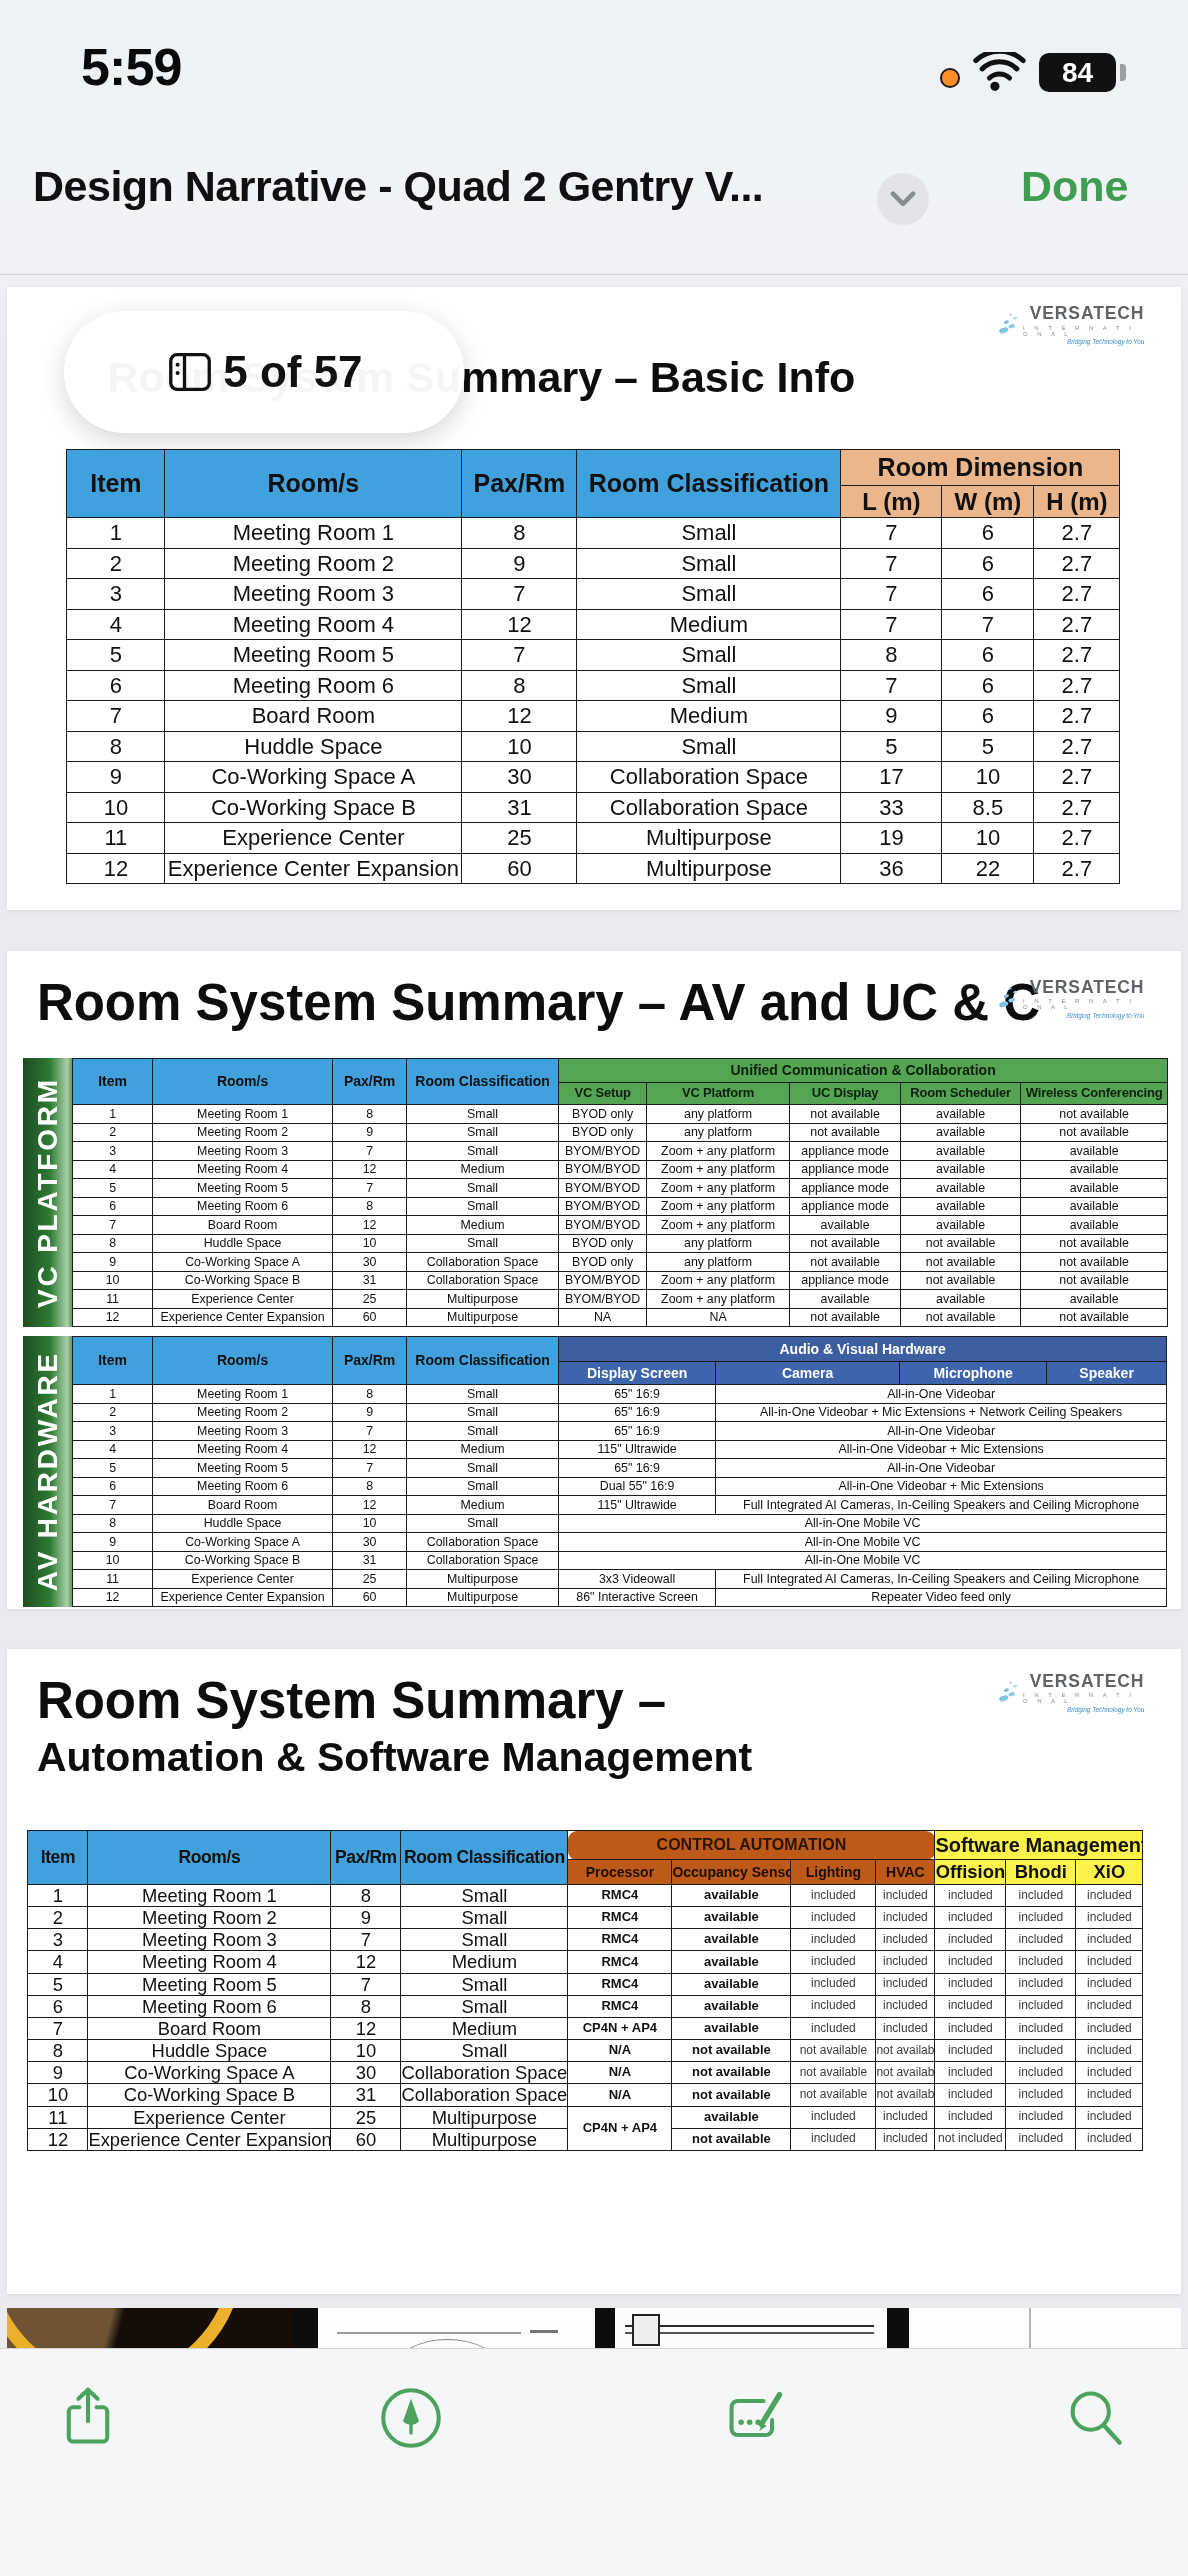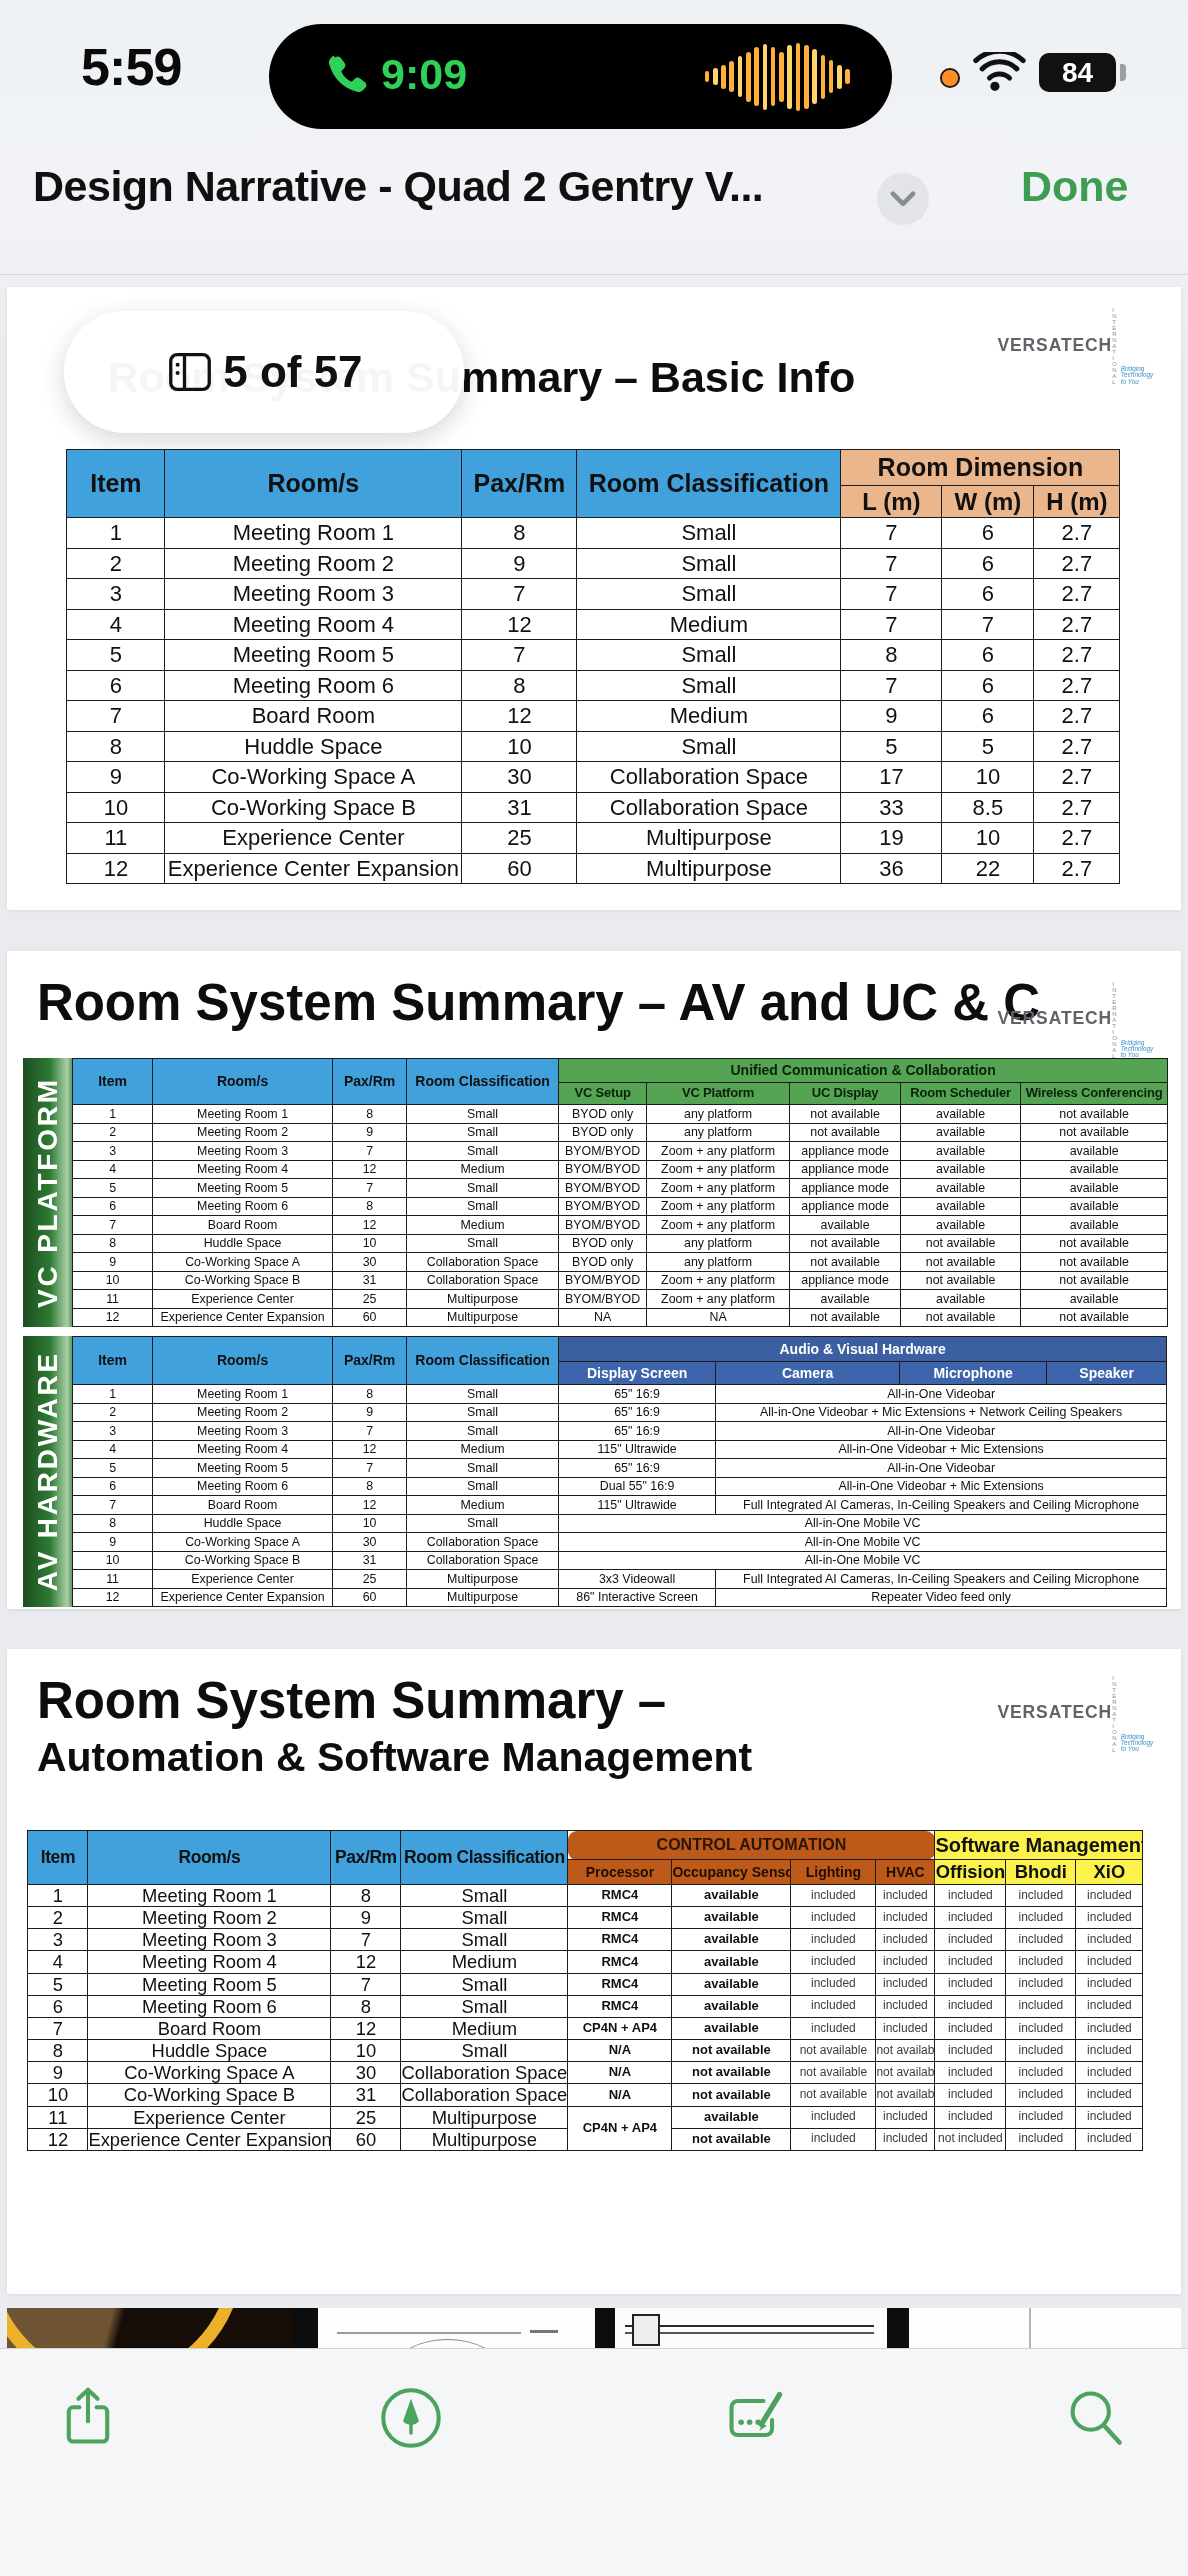--- a/index.html
+++ b/index.html
@@ -29,21 +29,21 @@
   .nav-divider{left:0;top:274px;width:1188px;height:0.9px;background:#d2d4d8;}
 
   
   .card{background:#fff;box-shadow:0 0.9px 3.7px rgba(0,0,0,0.08);}
   .card1{left:7.4px;top:287px;width:1174px;height:623px;}
   .card2{left:7.4px;top:951px;width:1174px;height:658px;}
   .card3{left:7.4px;top:1649px;width:1174px;height:645px;}
 
   
   .vt-logo{display:flex;align-items:flex-start;width:147px;}
-  .vt-text{display:flex;flex-direction:row;align-items:center;}
+  .vt-text{display:flex;flex-direction:column;align-items:flex-end;}
   .vt-name{font-size:17.5px;font-weight:700;color:#606469;letter-spacing:0.9px;line-height:1;}
   .vt-intl{font-size:6px;letter-spacing:4px;color:#8a8d92;margin-top:1.8px;line-height:1;}
   .vt-tag{font-size:6.4px;font-style:italic;color:#3e8fc4;margin-top:2.8px;align-self:flex-end;line-height:1;}
 
   
   .badge{left:57px;top:24px;width:400px;height:122px;border-radius:61px;background:rgba(255,255,255,0.96);
     box-shadow:0 7.4px 26px rgba(0,0,0,0.16), 0 0 0 0.9px rgba(255,255,255,0.7);
     display:flex;align-items:center;justify-content:center;gap:9px;}
   .badge-label{font-size:44px;font-weight:600;color:#101010;}
 
@@ -121,46 +121,20 @@
   .toolbar{left:0;top:2348px;width:1188px;height:228px;background:rgba(244,246,247,0.97);
     border-top:0.9px solid #d3d5d8;}
   .tool-btn{position:absolute;top:37px;width:64px;height:64px;}
 </style>
 </head>
 <body>
 
 <div class="screen">
 
   <div class="abs status-time">5:59</div>
-  <div class="abs island">
-    <svg class="phone" viewBox="0 0 24 24">
-      <path fill="#30d158" d="M6.6 2.8c.8-.8 2.1-.7 2.8.2l1.9 2.5c.6.8.5 1.9-.2 2.6l-1 1c-.3.3-.4.8-.2 1.2.9 1.9 2.4 3.4 4.3 4.3.4.2.9.1 1.2-.2l1-1c.7-.7 1.8-.8 2.6-.2l2.5 1.9c.9.7 1 2 .2 2.8l-1.2 1.2c-.8.8-2 1.1-3.1.8-7.1-2.1-11.7-6.7-13.8-13.8-.3-1.1 0-2.3.8-3.1l1.2-1.2z"></path>
-    </svg>
-    <div class="timer">9:09</div>
-    <div class="wave" id="waveform">
-        <i style="height: 11px;"></i>
-        <i style="height: 16.6px; background: rgb(255, 212, 105);"></i>
-        <i style="height: 24px;"></i>
-        <i style="height: 31px;"></i>
-        <i style="height: 41px; background: rgb(255, 212, 105);"></i>
-        <i style="height: 50px;"></i>
-        <i style="height: 59px;"></i>
-        <i style="height: 66px; background: rgb(255, 212, 105);"></i>
-        <i style="height: 59px;"></i>
-        <i style="height: 50px;"></i>
-        <i style="height: 64px; background: rgb(255, 212, 105);"></i>
-        <i style="height: 68px;"></i>
-        <i style="height: 64px;"></i>
-        <i style="height: 55px; background: rgb(255, 212, 105);"></i>
-        <i style="height: 44px;"></i>
-        <i style="height: 33px;"></i>
-        <i style="height: 24px; background: rgb(255, 212, 105);"></i>
-        <i style="height: 14.7px;"></i>
-      </div>
-  </div>
   <div class="abs rec-dot"></div>
   <svg class="abs wifi" width="53" height="41" viewBox="0 0 58 44">
     <path d="M29 37a5 5 0 1 0 0 .01z" fill="#111"></path>
     <path d="M18 28a16 16 0 0 1 22 0" stroke="#111" stroke-width="5.5" fill="none" stroke-linecap="round"></path>
     <path d="M10 18a27 27 0 0 1 38 0" stroke="#111" stroke-width="5.5" fill="none" stroke-linecap="round"></path>
     <path d="M3 9a38 38 0 0 1 52 0" stroke="#111" stroke-width="5.5" fill="none" stroke-linecap="round"></path>
   </svg>
   <div class="abs battery">84</div>
   <div class="abs battery-nub"></div>
 

